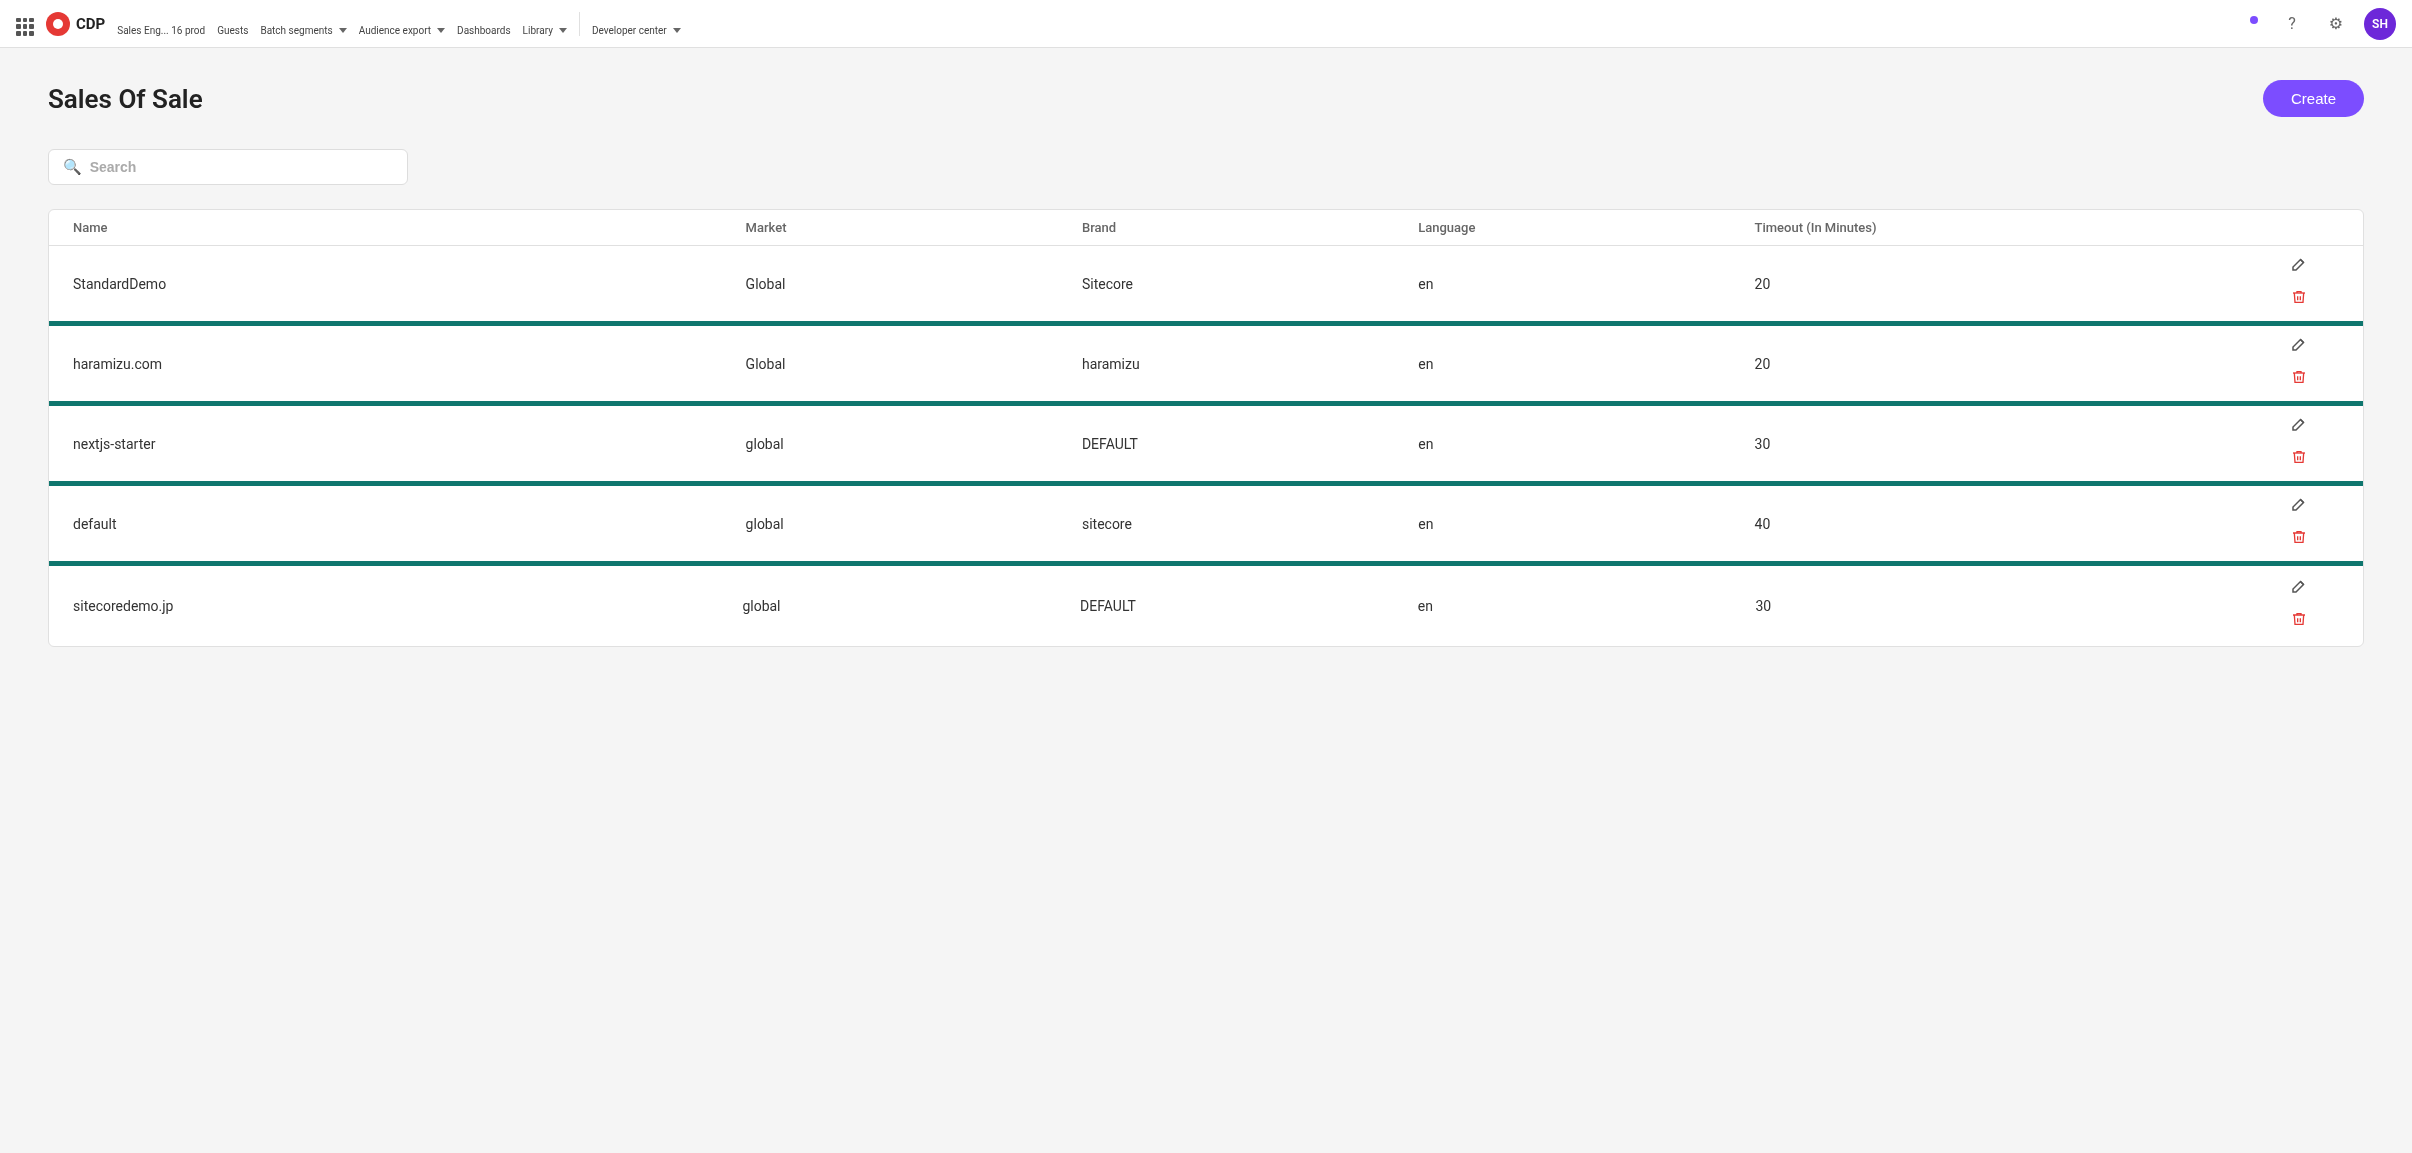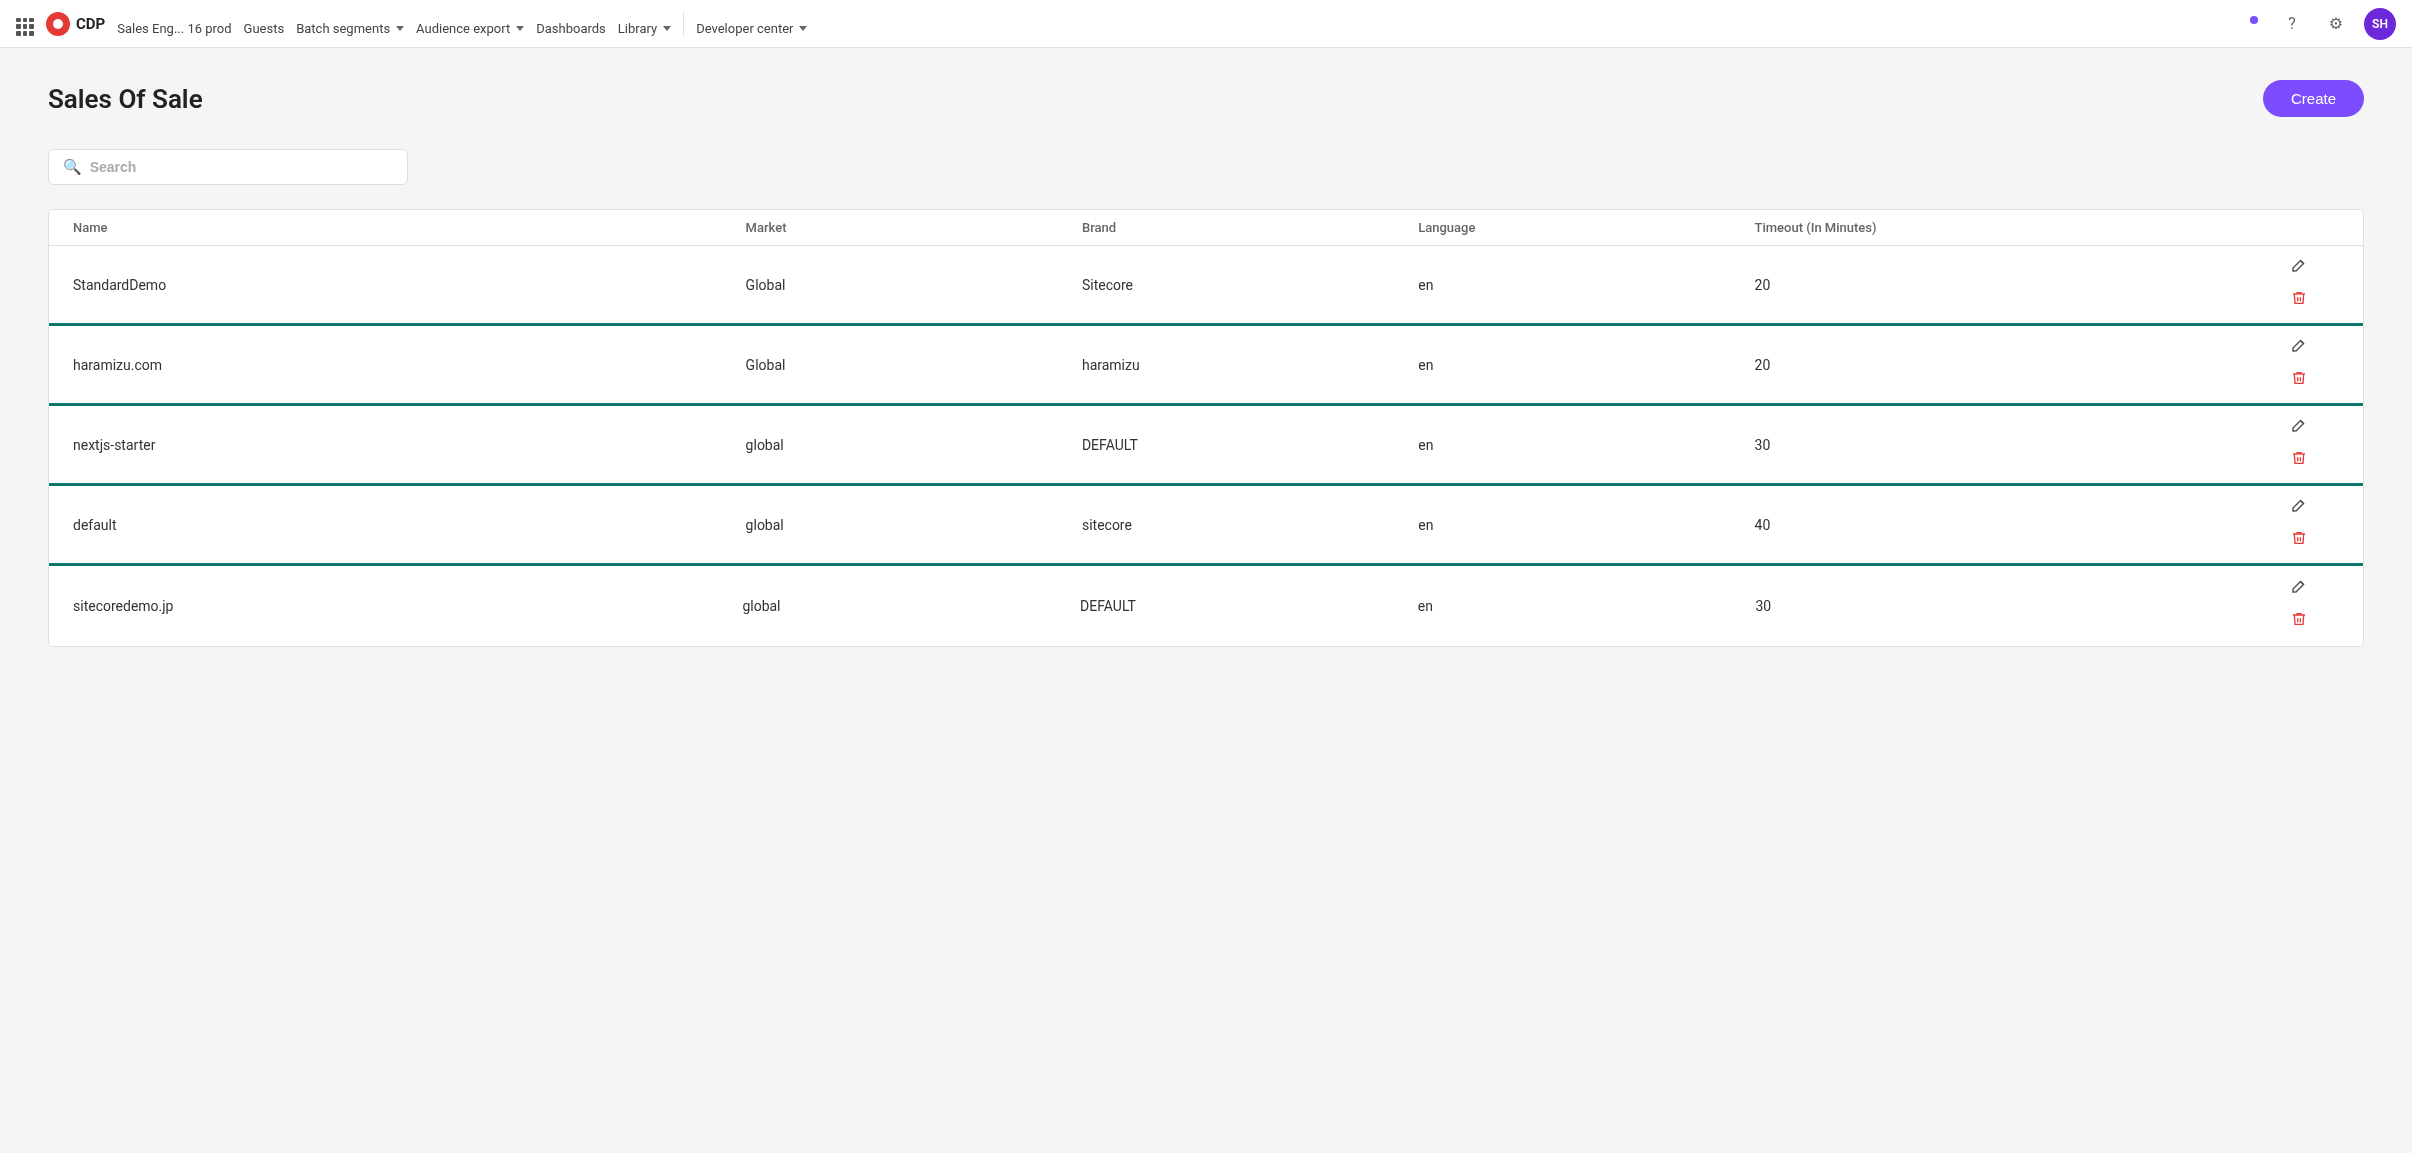--- a/index.html
+++ b/index.html
@@ -15,21 +15,21 @@
       padding: 0 16px;
       gap: 20px;
     }
     .topnav-left { display: flex; align-items: flex-end; gap: 12px; flex: 1; }
     .topnav-right { display: flex; align-items: center; gap: 12px; }
     .grid-icon { display: grid; grid-template-columns: 1fr 1fr 1fr; gap: 2px; width: 18px; height: 18px; cursor: pointer; }
     .grid-icon span { background: #555; border-radius: 1px; display: block; }
     .cdp-logo { display: flex; align-items: center; gap: 6px; font-weight: 700; font-size: 15px; color: #222; }
     .cdp-logo-icon { width: 24px; height: 24px; background: #e53935; border-radius: 50%; display: flex; align-items: center; justify-content: center; }
     .cdp-logo-icon::after { content: ''; width: 10px; height: 10px; background: #fff; border-radius: 50%; }
-    .nav-item { font-size: 13px; color: #444; cursor: pointer; white-space: nowrap; display: flex; align-items: center; gap: 4px; }
+    .nav-item { font-size: 10px; color: #444; cursor: pointer; white-space: nowrap; display: flex; align-items: center; gap: 4px; }
     .nav-separator { width: 1px; height: 24px; background: #e0e0e0; }
     .chevron-down { display: inline-block; width: 0; height: 0; border-left: 4px solid transparent; border-right: 4px solid transparent; border-top: 5px solid #666; margin-left: 2px; }
     .notification-dot { width: 8px; height: 8px; background: #7c4dff; border-radius: 50%; position: relative; top: -4px; left: -6px; }
     .icon-btn { width: 32px; height: 32px; border-radius: 50%; display: flex; align-items: center; justify-content: center; cursor: pointer; color: #666; font-size: 16px; }
     .avatar { width: 32px; height: 32px; border-radius: 50%; background: #6d28d9; display: flex; align-items: center; justify-content: center; color: #fff; font-size: 12px; font-weight: 600; cursor: pointer; }
 
     
     .page { padding: 32px 48px; }
     .page-header { display: flex; align-items: center; justify-content: space-between; margin-bottom: 32px; }
     .page-title { font-size: 26px; font-weight: 600; color: #222; }
@@ -39,21 +39,21 @@
     .search-wrap { margin-bottom: 24px; }
     .search-box { display: flex; align-items: center; background: #fff; border: 1px solid #ddd; border-radius: 6px; padding: 8px 14px; width: 360px; gap: 8px; }
     .search-icon { color: #aaa; font-size: 15px; }
     .search-input { border: none; outline: none; font-size: 14px; color: #be185d; width: 100%; background: transparent; font-weight: bold; }
     .search-input::placeholder { color: #aaa; }
 
     
     .table-wrap { background: #fff; border-radius: 6px; border: 1px solid #e0e0e0; overflow: hidden; }
     .table-header { display: grid; grid-template-columns: 2fr 1fr 1fr 1fr 1.5fr 80px; padding: 10px 24px; border-bottom: 1px solid #e0e0e0; }
     .table-header-cell { font-size: 13px; color: #666; font-weight: 500; }
-    .table-row { display: grid; grid-template-columns: 2fr 1fr 1fr 1fr 1.5fr 80px; padding: 0 24px; border-bottom: 3px solid #0f766e; align-items: center; min-height: 80px; }
+    .table-row { display: grid; grid-template-columns: 2fr 1fr 1fr 1fr 1.5fr 80px; padding: 0 24px; border-bottom: 5px solid #0f766e; align-items: center; min-height: 80px; }
     .table-row:last-child { border-bottom: none; gap: 6px; }
     .cell { font-size: 14px; color: #333; }
     .actions { display: flex; flex-direction: column; align-items: center; gap: 8px; }
     .action-edit { color: #555; cursor: pointer; font-size: 18px; }
     .action-delete { color: #e53935; cursor: pointer; font-size: 18px; }
   </style>
 </head>
 <body>
 
 <nav class="topnav">

